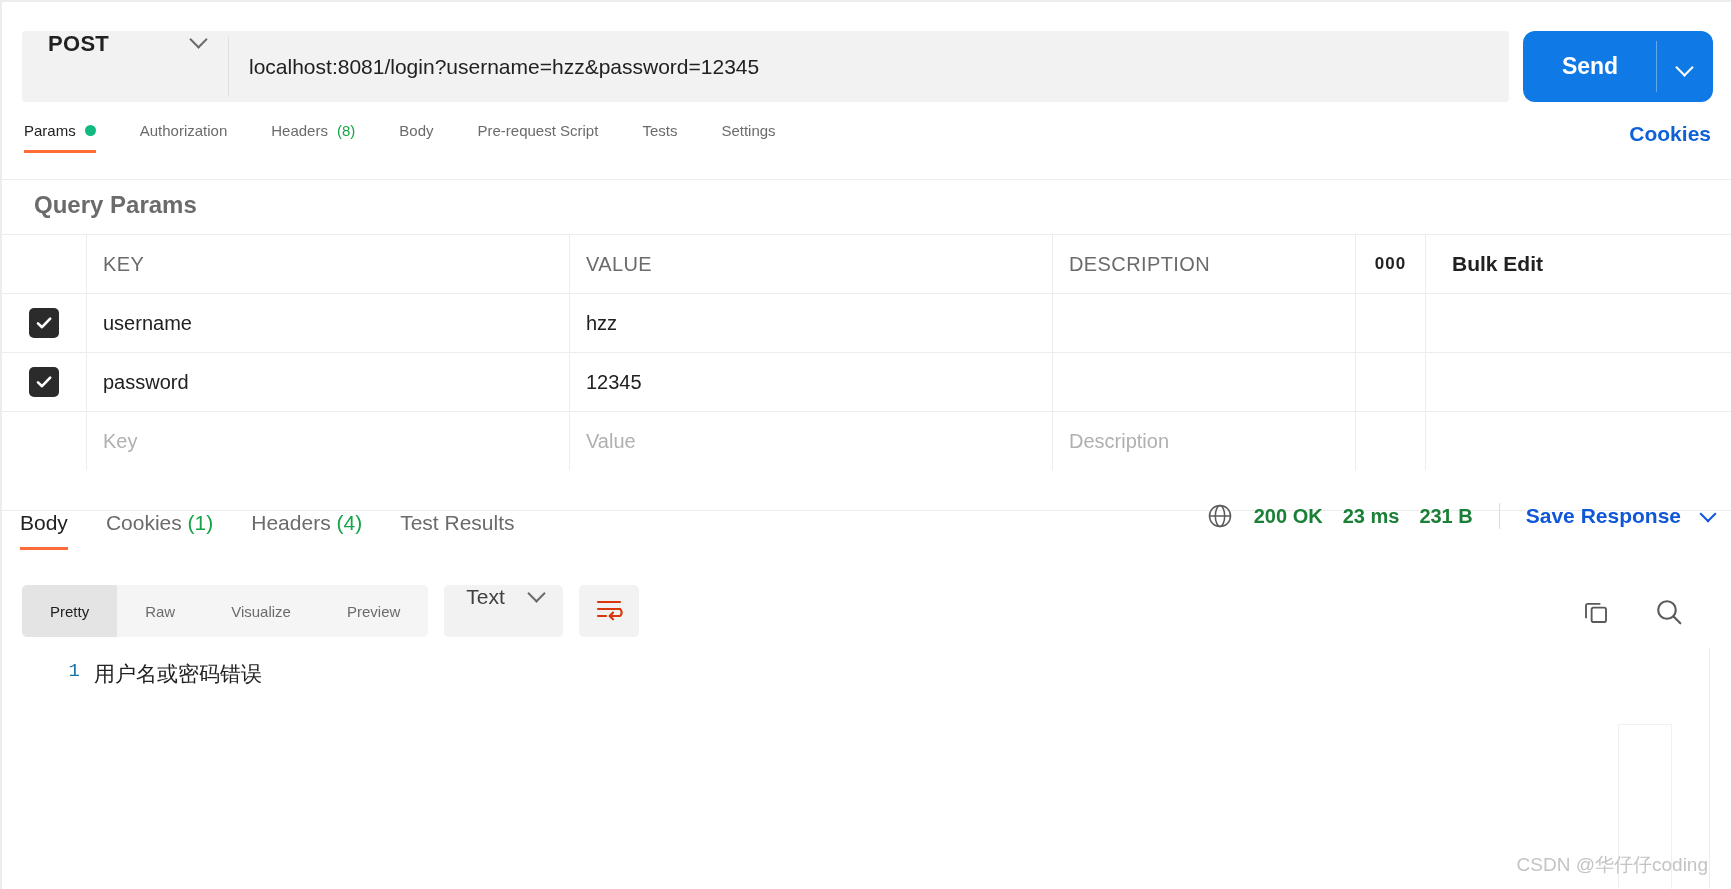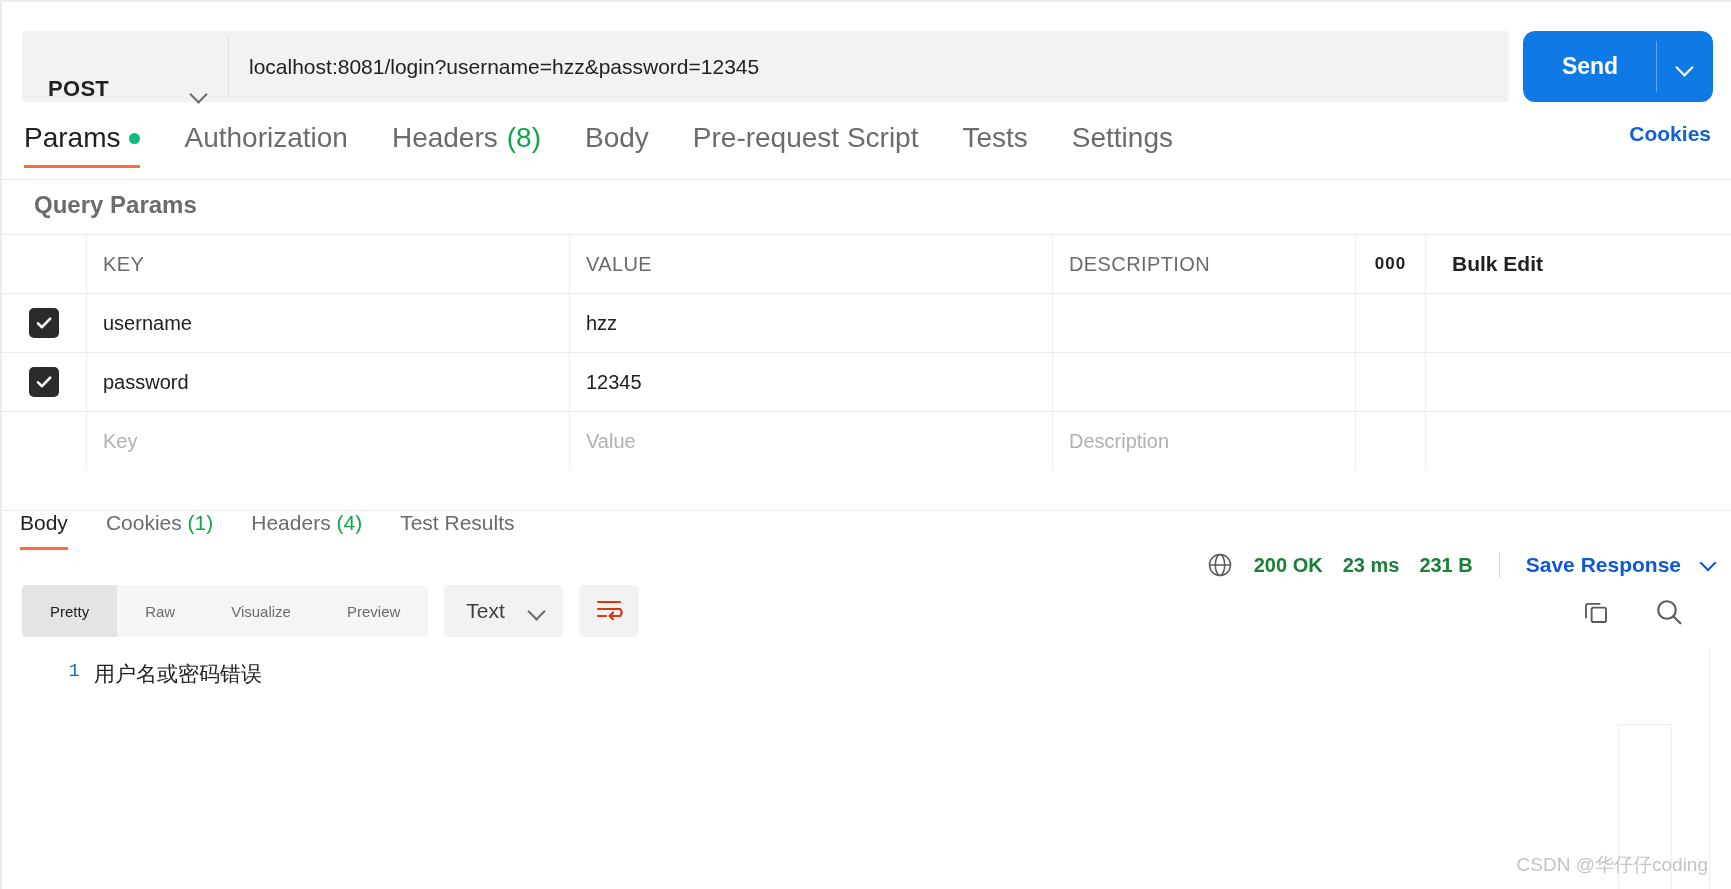--- a/index.html
+++ b/index.html
@@ -25,21 +25,21 @@
     left: 20px; top: 29px;
     width: 1691px; height: 71px;
     display: flex;
     align-items: stretch;
   }
   .method-select {
     width: 207px;
     background: #f2f2f2;
     border-radius: 4px 0 0 4px;
     display: flex;
-    align-items: flex-end;
+    align-items: flex-start;
     justify-content: space-between;
     padding: 0 22px 0 26px;
     cursor: pointer;
     position: relative;
   }
   .method-select::after {
     content: "";
     position: absolute;
     right: 0; top: 6px; bottom: 6px;
     width: 1px;
@@ -121,21 +121,21 @@
     position: absolute;
     left: 0; top: 120px;
     width: 1731px; height: 58px;
     display: flex;
     align-items: flex-start;
     padding-left: 22px;
     border-bottom: 1px solid #ededed;
   }
   .rtab {
     position: relative;
-    font-size: 28px;
+    font-size: 15px;
     color: #6b6b6b;
     padding: 0 0 14px 0;
     margin-right: 44px;
     cursor: pointer;
     white-space: nowrap;
     display: flex;
     align-items: center;
     gap: 9px;
   }
   .rtab.active { color: #212121; }
@@ -246,21 +246,21 @@
   .rsp-tab.active::after {
     content: "";
     position: absolute;
     left: 0; right: 0; bottom: 0;
     height: 3px;
     background: #ff6c37;
   }
 
   .resp-meta {
     position: absolute;
-    right: 14px; top: 543px;
+    right: 14px; top: 494px;
     display: flex;
     align-items: center;
     gap: 20px;
     height: 40px;
   }
   .globe-icon { width: 28px; height: 28px; }
   .meta-stat { font-size: 20px; color: #1a7f37; font-weight: 600; }
   .meta-sep {
     width: 1px; height: 26px;
     background: #dcdcdc;
@@ -301,21 +301,20 @@
   .seg-item.active {
     background: #e4e4e4;
     color: #212121;
   }
   .fmt-select {
     margin-left: 16px;
     height: 52px;
     background: #f2f2f2;
     border-radius: 5px;
     display: flex;
-    align-items: center;
     gap: 24px;
     padding: 0 18px 0 22px;
     cursor: pointer;
   }
   .fmt-label { font-size: 21px; color: #414141; }
   .wrap-btn {
     margin-left: 16px;
     width: 60px; height: 52px;
     background: #f2f2f2;
     border-radius: 5px;

